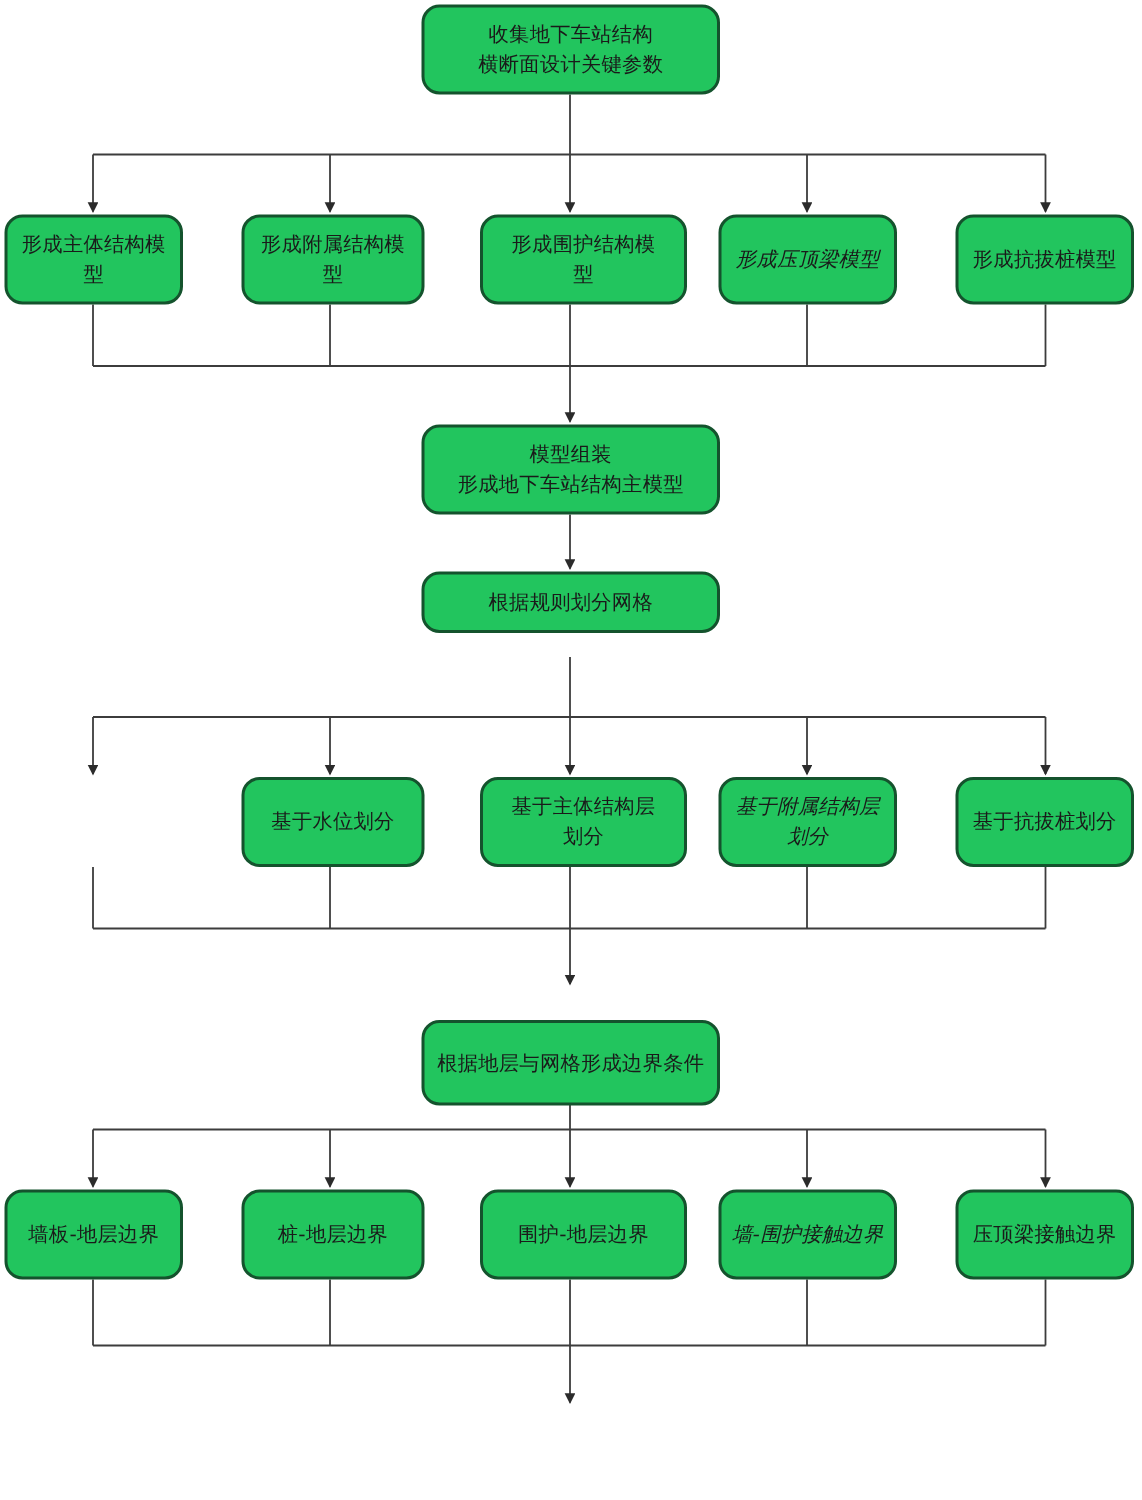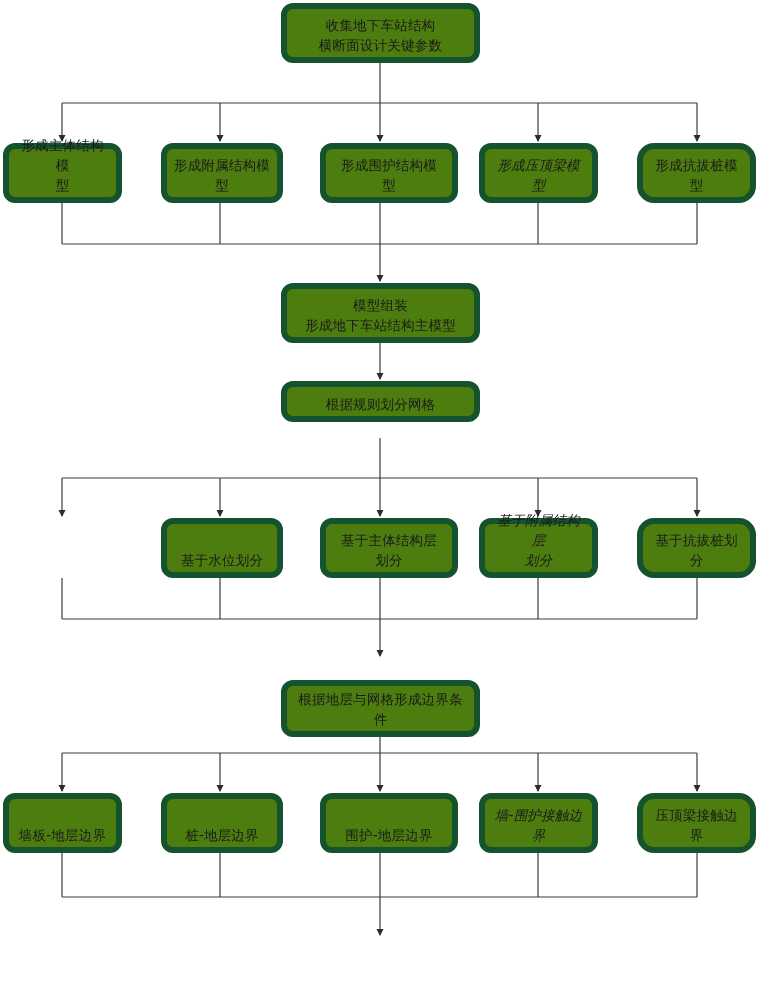--- a/index.html
+++ b/index.html
@@ -19,43 +19,43 @@
     position: absolute;
     left: 0;
     top: 0;
     width: 761px;
     height: 1000px;
     pointer-events: none;
   }
   .node {
     position: absolute;
     box-sizing: border-box;
-    border: 6px solid #14532d;
+    border: 2px solid #14532d;
     border-radius: 12px;
-    background: #4d7c0f;
+    background: #22c55e;
     display: flex;
-    align-items: flex-end;
+    align-items: center;
     justify-content: center;
     text-align: center;
     color: #1a1a1a;
     font-size: 13.5px;
     line-height: 20px;
     letter-spacing: 0.2px;
     padding: 2px 6px;
   }
   .node .label {
     display: block;
     white-space: pre-line;
   }
   
   .col1 { left: 3px;   width: 119px; }
   .col2 { left: 161px; width: 122px; }
   .col3 { left: 320px; width: 138px; }
   .col4 { left: 479px; width: 119px; font-style: italic; }
-  .col5 { left: 637px; width: 119px; border-radius: 17px; }
+  .col5 { left: 637px; width: 119px; }
   .wide { left: 281px; width: 199px; }
 
   .row-top   { top: 3px;   height: 60px; }
   .row2      { top: 143px; height: 60px; }
   .row-asm   { top: 283px; height: 60px; }
   .row-mesh  { top: 381px; height: 41px; }
   .row4      { top: 518px; height: 60px; }
   .row-bc    { top: 680px; height: 57px; }
   .row6      { top: 793px; height: 60px; }
   .row-final { top: 937px; height: 60px; }

